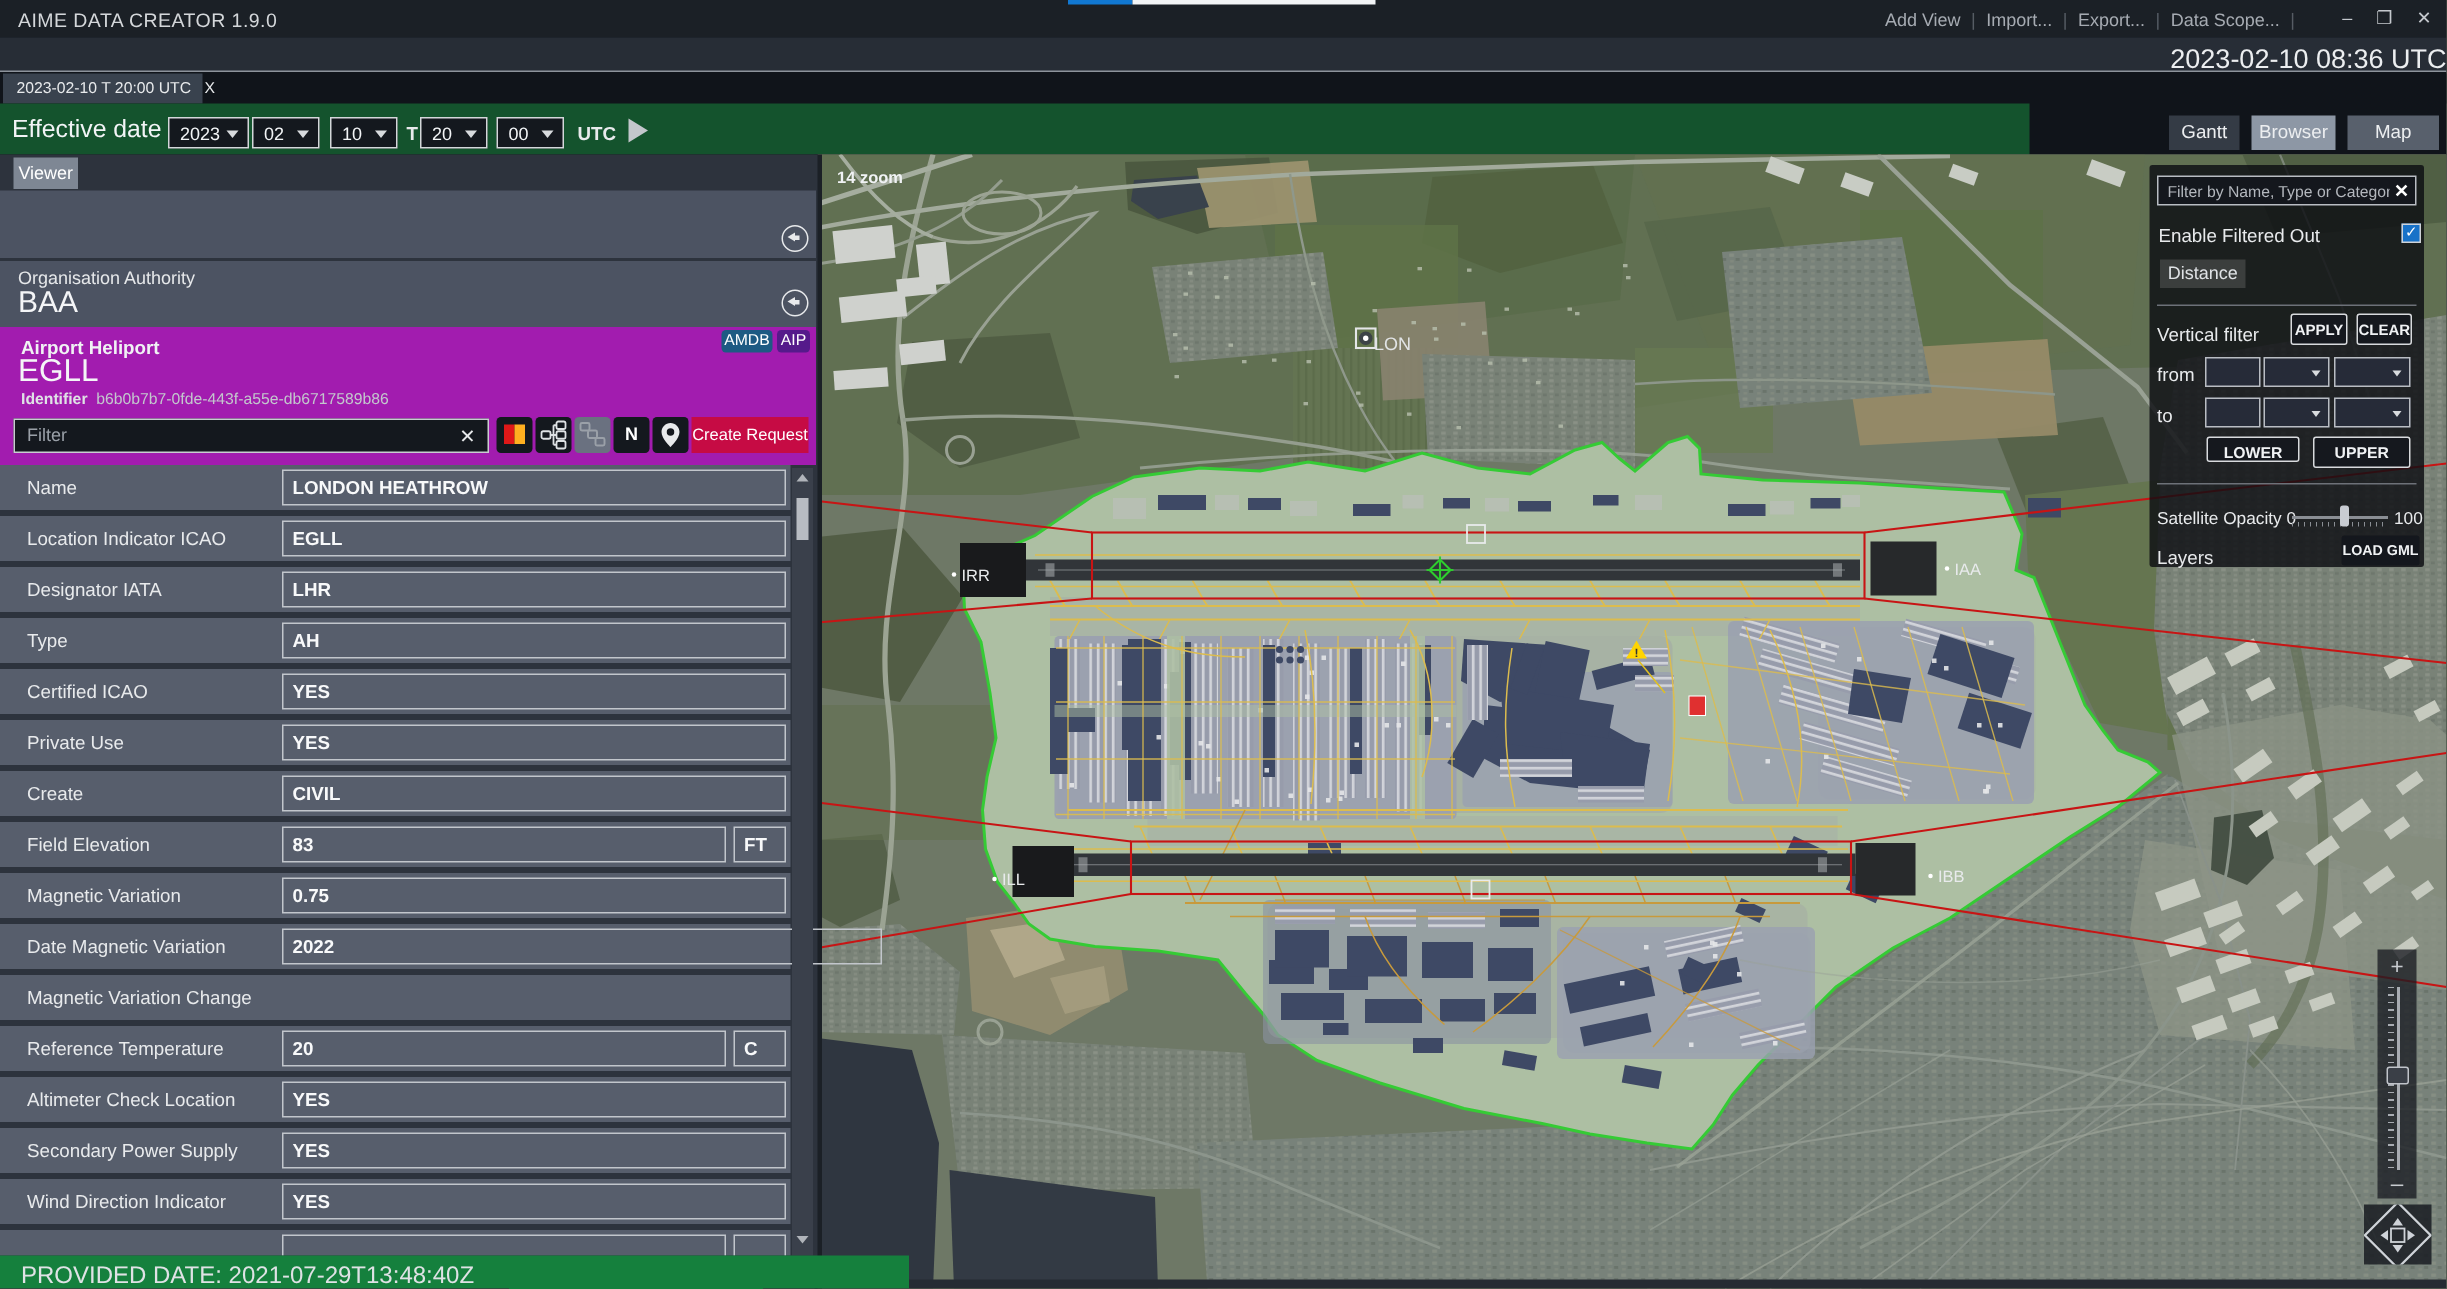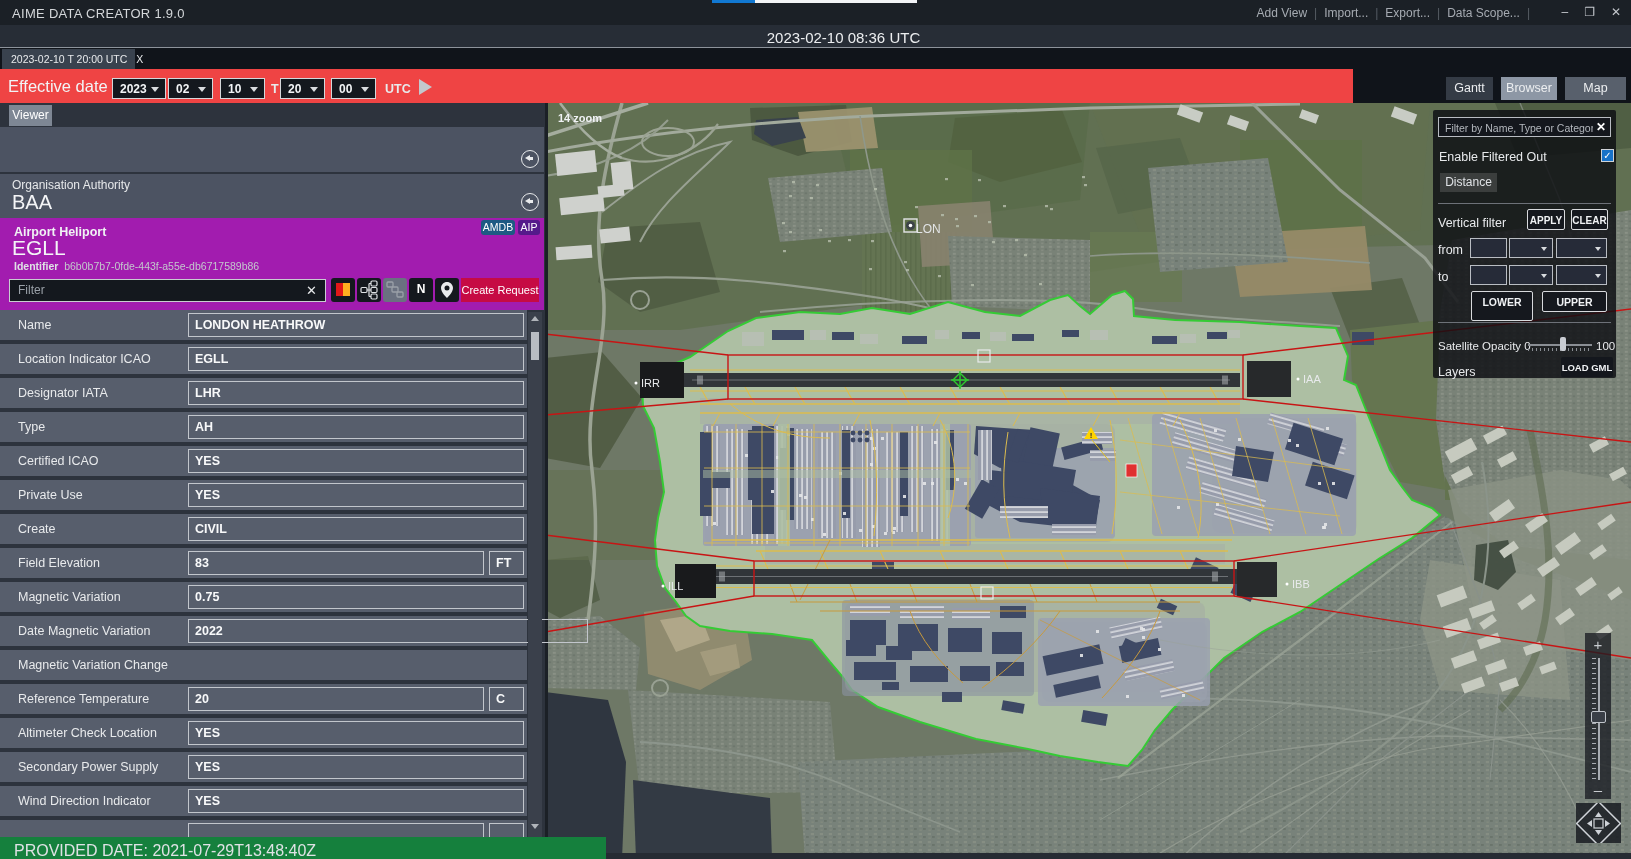--- a/index.html
+++ b/index.html
@@ -5,27 +5,27 @@
 
 #titlebar{position:absolute;left:0;top:0;width:1631px;height:25px;background:#1b2026}
 #titlebar .t{position:absolute;left:12px;top:6px;font-size:13px;color:#d4d7da;letter-spacing:.3px}
 #menu{position:absolute;right:94px;top:6px;font-size:12px;color:#a6abb2;white-space:nowrap}
 #menu b{color:#565c64;font-weight:normal;margin:0 7px}
 #winbtn{position:absolute;right:10px;top:5px;font-size:12px;color:#c4c8cd;white-space:nowrap}
 #winbtn span{margin-left:16px}
 #prog1{position:absolute;left:712px;top:0;width:43px;height:2.5px;background:#1178d2}
 #prog2{position:absolute;left:755px;top:0;width:162px;height:2.5px;background:#f2f4f6}
 #bar2{position:absolute;left:0;top:25px;width:1631px;height:23px;background:#272d36;border-bottom:1px solid #8d939b}
-#bar2 .d{position:absolute;left:56px;right:0;top:4px;text-align:center;font-size:15px;color:#eceef0}
+#bar2 .d{position:absolute;left:56px;right:0;top:4px;text-align:right;font-size:18px;color:#eceef0}
 #tabbar{position:absolute;left:0;top:49px;width:1631px;height:20px;background:#10141a}
 #tab1{position:absolute;left:2px;top:49px;width:133px;height:20px;background:#39424e;color:#e8eaec;font-size:10.5px;padding:4px 0 0 9px;white-space:nowrap}
 #tab1 i{font-style:normal;margin-left:9px}
-#toolbar{position:absolute;left:0;top:69px;width:1353px;height:34px;background:#ef4444}
+#toolbar{position:absolute;left:0;top:69px;width:1353px;height:34px;background:#14532d}
 #toolbar .eff{position:absolute;left:8px;top:8px;font-size:16.5px;color:#f2f4f6;white-space:nowrap}
-.sel{position:absolute;top:78px;height:21px;background:#14181e;border:1px solid #d4d7da;color:#f2f4f6;font-size:12px;font-weight:bold;padding:3px 0 0 7px}
+.sel{position:absolute;top:78px;height:21px;background:#14181e;border:1px solid #d4d7da;color:#f2f4f6;font-size:12px;font-weight:normal;padding:3px 0 0 7px}
 .sel:after{content:"";position:absolute;right:6px;top:8px;border-left:4px solid transparent;border-right:4px solid transparent;border-top:5px solid #d8dbde}
 .tlb{position:absolute;font-size:12.5px;color:#e8eaec;font-weight:bold}
 .vbtn{position:absolute;top:77px;height:23px;font-size:12.5px;color:#eceef0;text-align:center;padding-top:4px}
 #play{position:absolute;left:419px;top:79px;width:0;height:0;border-top:8px solid transparent;border-bottom:8px solid transparent;border-left:13px solid #c3c7cc}
 
 #panel{position:absolute;left:0;top:103px;width:545px;height:756px;background:#2d333d}
 #viewer{position:absolute;left:9px;top:105px;width:43px;height:21px;background:#7e8794;color:#fff;font-size:12px;text-align:center;padding-top:3px;z-index:5}
 .sect{position:absolute;left:0;width:544px;background:#4c5362}
 .cbtn{position:absolute;width:18px;height:18px;border:1.6px solid #e8eaec;border-radius:50%}
 .cbtn:after{content:"";position:absolute;left:3px;top:4px;border-top:3.5px solid transparent;border-bottom:3.5px solid transparent;border-right:5px solid #e8eaec}
@@ -674,21 +674,21 @@
   <div class="fbtn" style="left:94px;top:99px;width:38px;height:21px;font-size:10px;padding-top:5px">APPLY</div>
   <div class="fbtn" style="left:138px;top:99px;width:37px;height:21px;font-size:10px;padding-top:5px">CLEAR</div>
   <div style="position:absolute;left:5px;top:133px;font-size:12.5px">from</div>
   <div class="dbox noarr" style="left:37px;top:128px;width:37px"></div>
   <div class="dbox" style="left:76px;top:128px;width:44px"></div>
   <div class="dbox" style="left:123px;top:128px;width:51px"></div>
   <div style="position:absolute;left:5px;top:160px;font-size:12.5px">to</div>
   <div class="dbox noarr" style="left:37px;top:155px;width:37px"></div>
   <div class="dbox" style="left:76px;top:155px;width:44px"></div>
   <div class="dbox" style="left:123px;top:155px;width:51px"></div>
-  <div class="fbtn" style="left:38px;top:181px;width:62px;height:30px;font-size:10.5px;padding-top:4px">LOWER</div>
+  <div class="fbtn" style="left:38px;top:181px;width:62px;height:17px;font-size:10.5px;padding-top:4px">LOWER</div>
   <div class="fbtn" style="left:109px;top:181px;width:65px;height:21px;font-size:10.5px;padding-top:4px">UPPER</div>
   <hr style="top:212px">
   <div style="position:absolute;left:5px;top:230px;font-size:11.5px;white-space:nowrap">Satellite Opacity 0</div>
   <div style="position:absolute;left:95px;top:234px;width:64px;height:2px;background:#8a8e94"></div>
   <div style="position:absolute;left:95px;top:238px;width:64px;height:3px;background:repeating-linear-gradient(90deg,#8a8e94 0 1px,transparent 1px 4px)"></div>
   <div style="position:absolute;left:127px;top:227px;width:6px;height:14px;background:#c8ccd2;border-radius:2px"></div>
   <div style="position:absolute;left:163px;top:230px;font-size:11.5px">100</div>
   <div style="position:absolute;left:5px;top:255px;font-size:12.5px">Layers</div>
   <div class="fbtn" style="left:128px;top:247px;width:52px;height:20px;font-size:9.5px;padding-top:5px;border:none;background:#14171d">LOAD GML</div>
 </div>

